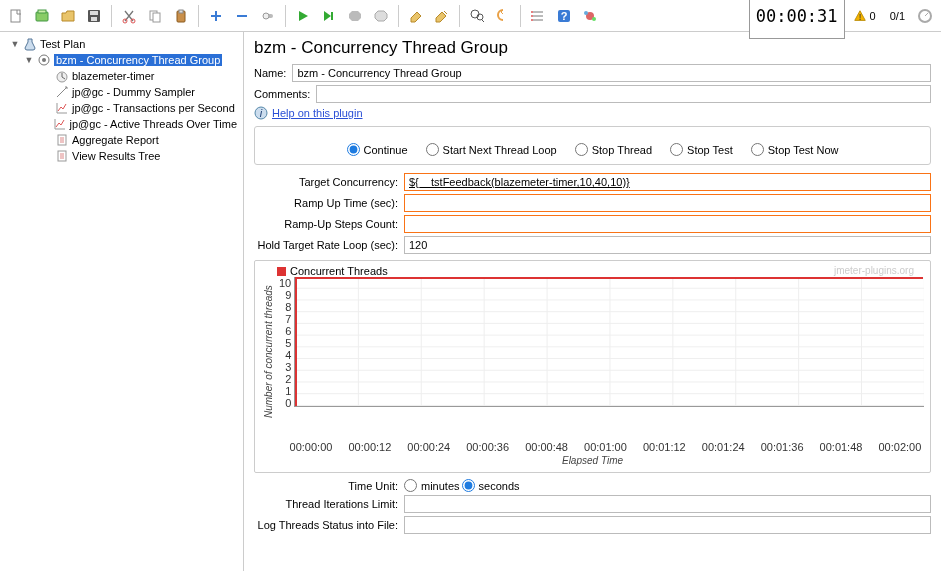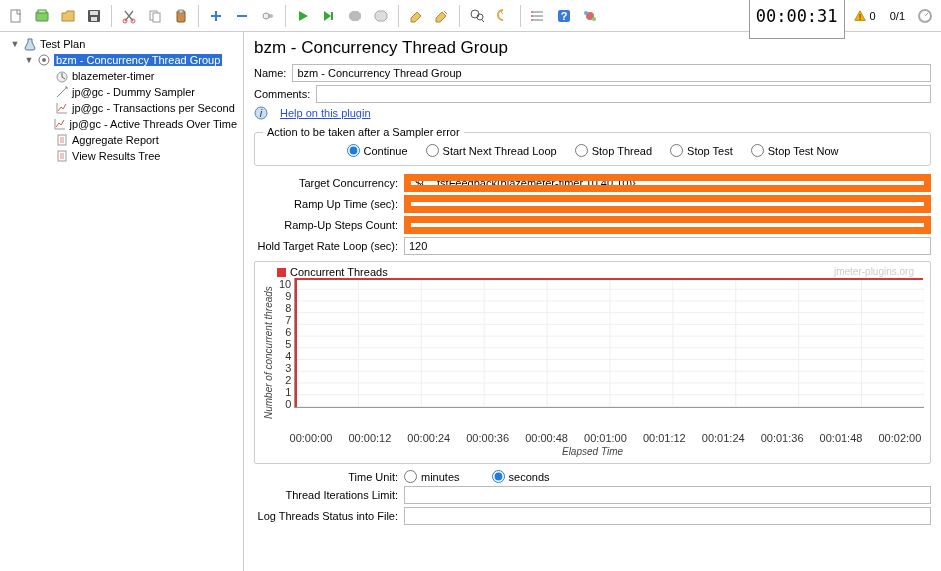--- a/index.html
+++ b/index.html
@@ -27,46 +27,46 @@
   .ind1 { padding-left: 8px; }
   .ind2 { padding-left: 22px; }
   .ind3 { padding-left: 40px; }
 
   
   h1.title { font-size: 17px; font-weight: normal; margin-bottom: 6px; }
   .kv { display: flex; align-items: center; margin: 3px 0; gap: 6px; }
   .kv label { white-space: nowrap; }
   .kv label.form-lbl { width: 144px; text-align: right; }
   .kv input[type=text] { flex: 1; border: 1px solid #bbb; height: 18px; padding: 1px 4px; font-size: 11px; background: #fff; }
-  .kv input.err { border: 7px solid #f97316; }
+  .kv input.err { border: 1px solid #f97316; text-decoration: underline; }
   .link-row { display: flex; align-items: center; gap: 4px; margin: 2px 0 6px 0; }
-  a.link { color: #2a4fd6; text-decoration: underline; margin-left: 8px; }
+  a.link { color: #2a4fd6; text-decoration: underline; }
 
   fieldset.box { border: 1px solid #ccc; border-radius: 3px; padding: 6px 8px 8px 8px; margin: 4px 0 8px 0; }
   fieldset.box legend { padding: 0 4px; }
-  .radios { display: flex; justify-content: center; gap: 18px; margin-top: 0; }
+  .radios { display: flex; justify-content: center; gap: 18px; margin-top: 10px; }
   .radio-item { display: flex; align-items: center; gap: 4px; }
   .radio-item input { accent-color: #1e7be0; }
 
   .chart-box { border: 1px solid #ccc; border-radius: 2px; padding: 4px 6px 6px 6px; margin: 6px 0; position: relative; }
   .chart-watermark { position: absolute; top: 4px; right: 16px; color: #ccc; font-size: 10px; }
   .legend { display: flex; align-items: center; gap: 4px; font-size: 10px; margin-left: 16px; }
   .legend .sw { width: 9px; height: 9px; background: #d33; display: inline-block; }
 
   .chart-area { display: flex; height: 150px; }
   .ylabel { writing-mode: vertical-rl; transform: rotate(180deg); font-style: italic; font-size: 10px; text-align: center; padding: 0 2px; color: #444; }
   .yaxis { display: flex; flex-direction: column; justify-content: space-between; align-items: flex-end; font-size: 9px; padding: 0 3px; height: 130px; color: #333; }
   .plot { flex: 1; position: relative; height: 130px; border-left: 1px solid #999; border-bottom: 1px solid #999; background-image: linear-gradient(to right, #eee 1px, transparent 1px), linear-gradient(to top, #eee 1px, transparent 1px); background-size: 10% 9.09%; }
   .plot .series { position: absolute; left: 1px; right: 1px; top: 0; height: 2px; background: #d33; }
   .plot .rise { position: absolute; left: 0; top: 0; bottom: 0; width: 2px; background: #d33; }
-  .xaxis { display: flex; justify-content: space-between; font-size: 9px; margin-left: 26px; margin-top: 4px; color: #333; }
+  .xaxis { display: flex; justify-content: space-between; font-size: 9px; margin-left: 26px; margin-top: 14px; color: #333; }
   .xaxis span { width: 48px; text-align: center; }
   .xlabel { text-align: center; font-style: italic; font-size: 10px; margin-top: 2px; color: #444; }
 
-  .radios-inline { display: flex; align-items: center; gap: 32px; }
+  .radios-inline { display: flex; align-items: center; gap: 2px; }
 
   .icon-svg { width: 14px; height: 14px; display: block; }
   .svg16 { width: 16px; height: 16px; }
 </style>
 </head>
 <body>
 
 <div class="toolbar">
   <div class="tb-btn">
       <svg class="svg16" viewBox="0 0 16 16">
@@ -319,21 +319,20 @@
       <span>
           <svg class="icon-svg" viewBox="0 0 14 14">
             <circle cx="7" cy="7" r="6" fill="#cde" stroke="#58a"></circle>
             <text x="7" y="11" text-anchor="middle" font-size="9" fill="#247" font-family="serif" font-style="italic">i</text>
           </svg>
         </span>
       <a href="#" class="link">Help on this plugin</a>
     </div>
 
     <fieldset class="box">
-      <legend>Action to be taken after a Sampler error</legend>
       <div class="radios">
         <label class="radio-item">
             <input type="radio" name="err" checked="" style="">
             <span>Continue</span>
           </label>
         <label class="radio-item">
             <input type="radio" name="err" style="">
             <span>Start Next Thread Loop</span>
           </label>
         <label class="radio-item">

